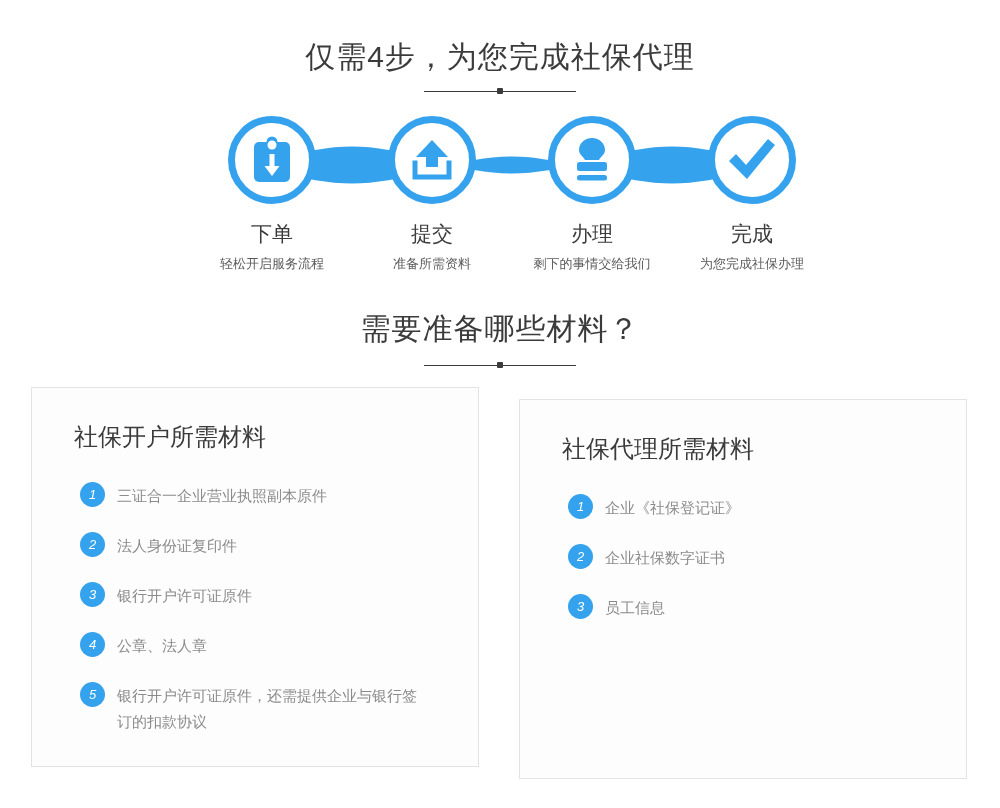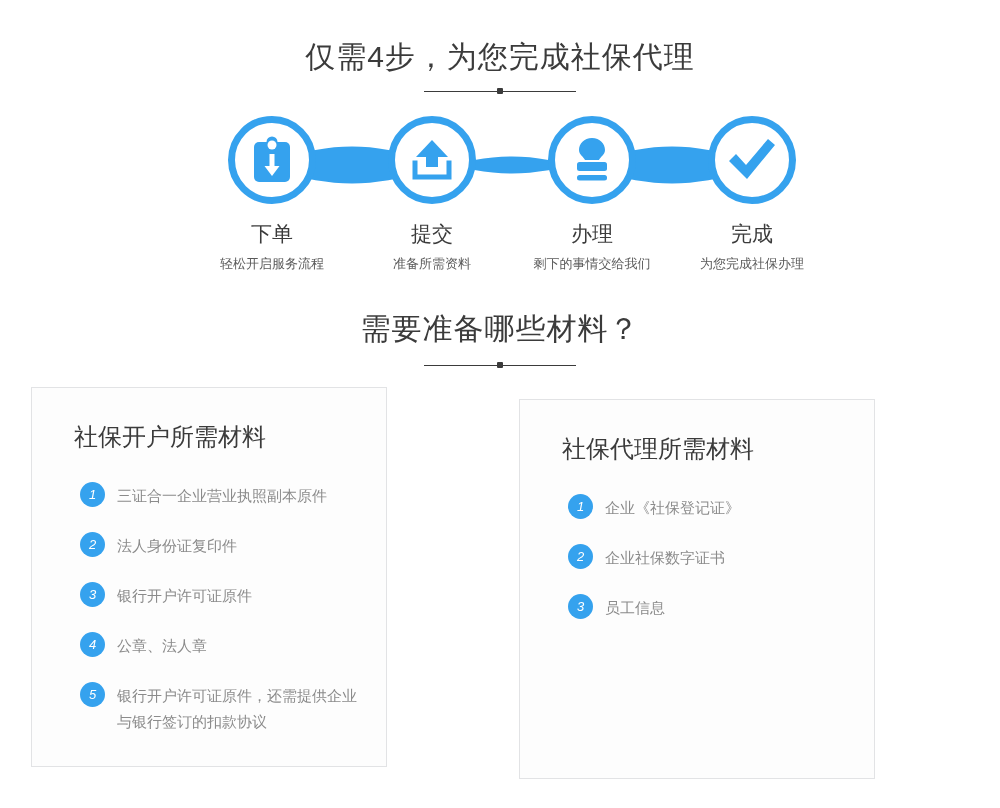--- a/index.html
+++ b/index.html
@@ -119,21 +119,21 @@
     font-size: 13px;
     color: #5a5a5a;
     line-height: 18px;
     text-align: center;
   }
 
   
   .card {
     position: absolute;
     top: 387px;
-    width: 356px;
+    width: 448px;
     height: 380px;
     border: 1px solid #e2e3e5;
     background: #fdfdfd;
     box-sizing: border-box;
   }
   #card-left  { left: 31px; }
   #card-right { left: 519px; margin-top: 12px; }
 
   .card-title {
     position: absolute;

